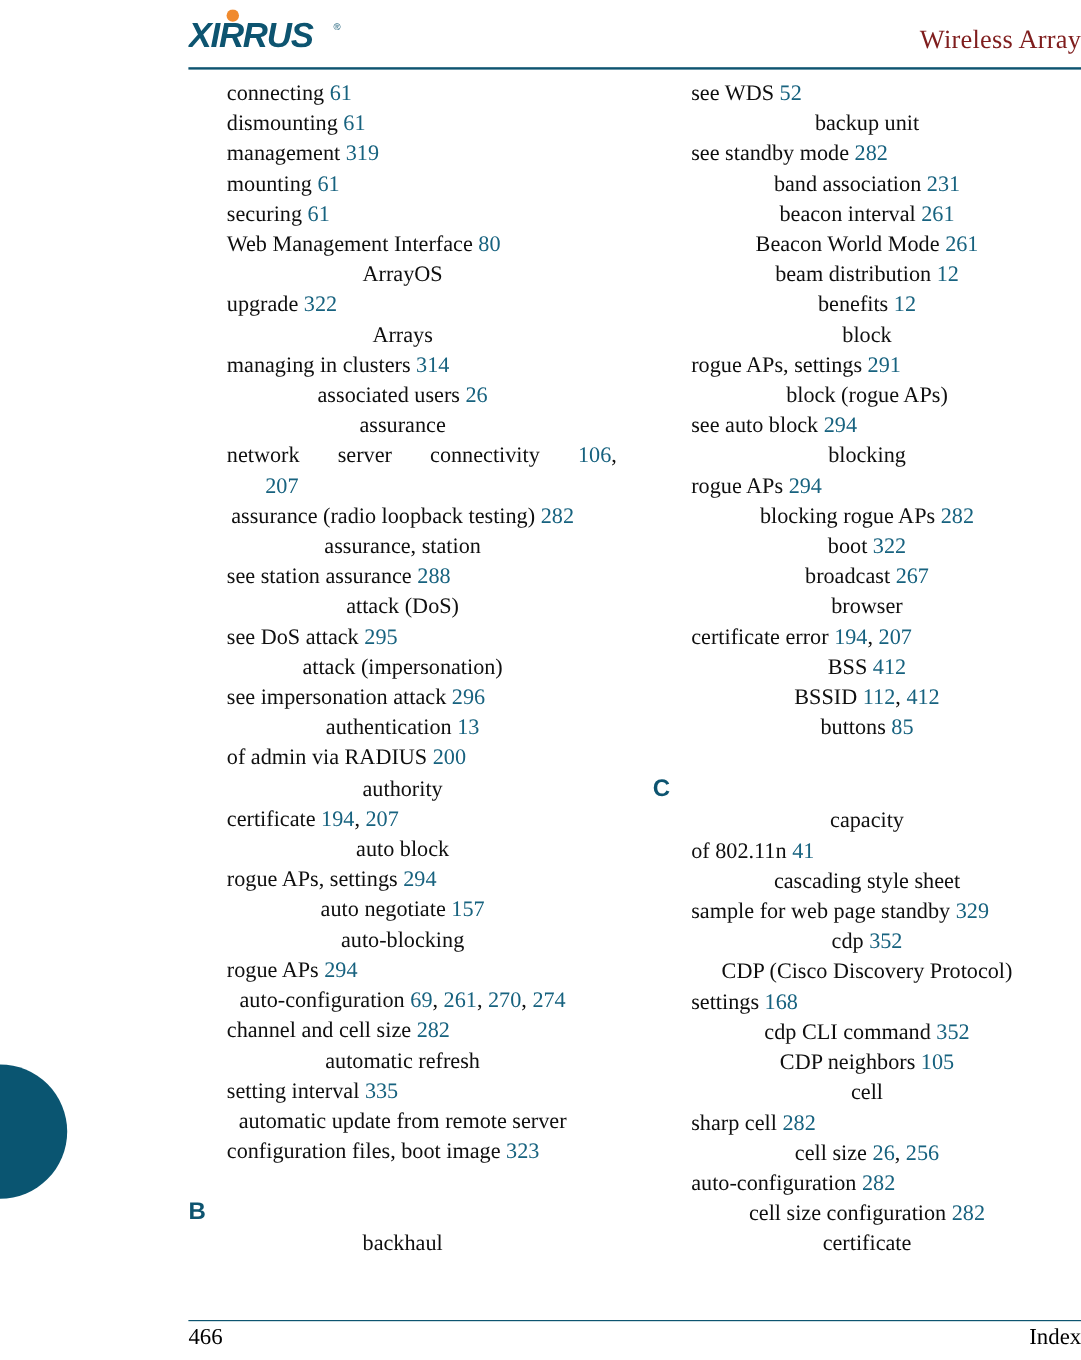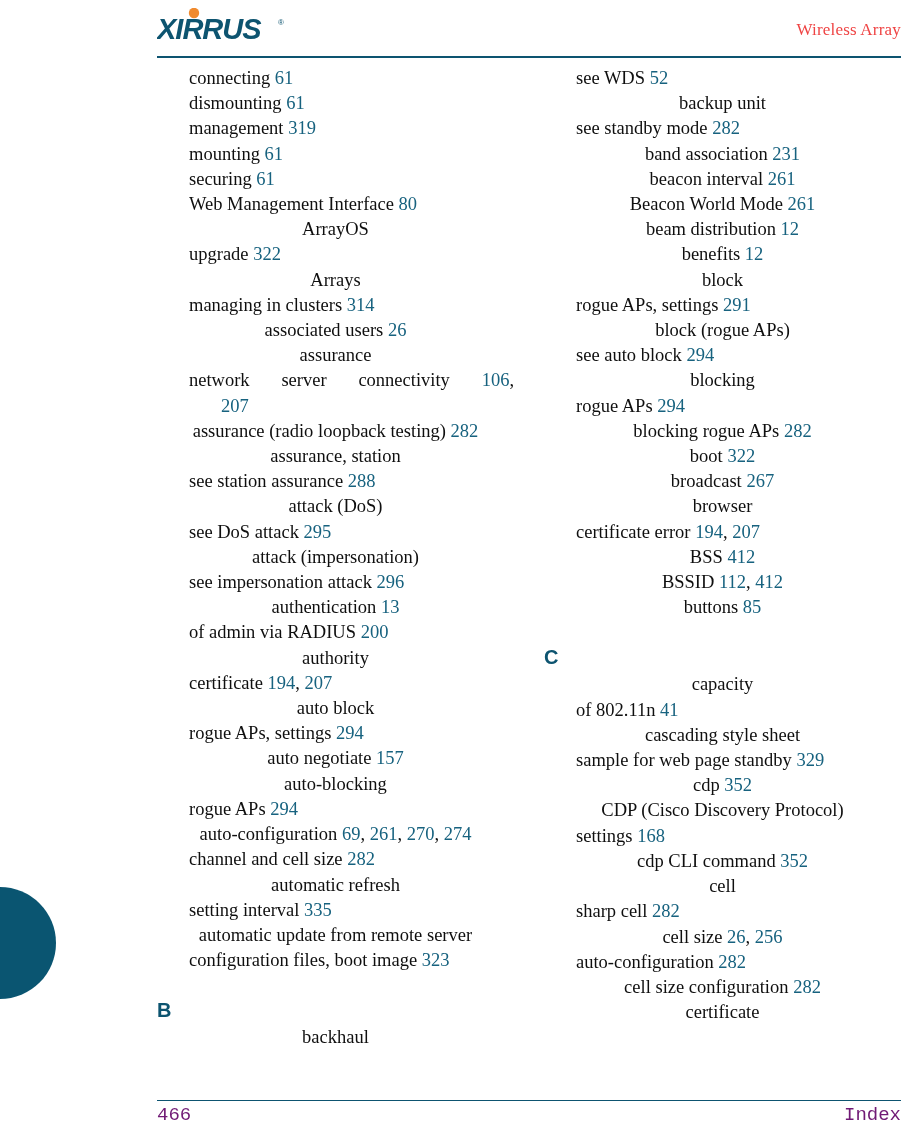--- a/index.html
+++ b/index.html
@@ -47,22 +47,22 @@
     display: flex;
     align-items: flex-end;
   }
   .logo svg { display: block; }
 
   .header-title {
     position: absolute;
     right: 0;
     top: 12px;
     font-family: "Liberation Serif", serif;
-    font-size: 17px;
-    color: #ef4444;
+    font-size: 22px;
+    color: #7f1d1d;
     letter-spacing: 0.2px;
     white-space: nowrap;
   }
   .header-rule {
     position: absolute;
     left: 157px;
     top: 56px;
     width: 744px;
     height: 2px;
     background: #0d5470;
@@ -128,23 +128,23 @@
     background: #0d5470;
   }
   .footer {
     position: absolute;
     left: 157px;
     top: 1104px;
     width: 744px;
     display: flex;
     justify-content: space-between;
     align-items: center;
-    font-family: Liberation Mono, monospace;
+    font-family: Liberation Serif, serif;
     font-size: 19px;
-    color: #701a75;
+    color: #000000;
   }
 </style>
 </head>
 <body>
 
 <div class="page">
 
   <div class="edge-tab"></div>
 
   <div class="header">
@@ -227,20 +227,21 @@
         <div class="entry lvl0"><span>buttons</span><span class="pg"> 85</span></div>
         <div class="section-head">C</div>
         <div class="entry lvl0"><span>capacity</span></div>
         <div class="entry lvl1"><span>of 802.11n</span><span class="pg"> 41</span></div>
         <div class="entry lvl0"><span>cascading style sheet</span></div>
         <div class="entry lvl1"><span>sample for web page standby</span><span class="pg"> 329</span></div>
         <div class="entry lvl0"><span>cdp</span><span class="pg"> 352</span></div>
         <div class="entry lvl0"><span>CDP (Cisco Discovery Protocol)</span></div>
         <div class="entry lvl1"><span>settings</span><span class="pg"> 168</span></div>
         <div class="entry lvl0"><span>cdp CLI command</span><span class="pg"> 352</span></div>
+        <div class="entry lvl0"><span>CDP neighbors</span><span class="pg"> 105</span></div>
         <div class="entry lvl0"><span>cell</span></div>
         <div class="entry lvl1"><span>sharp cell</span><span class="pg"> 282</span></div>
         <div class="entry lvl0"><span>cell size</span><span class="pg"> 26</span><span class="sep">,</span><span class="pg"> 256</span></div>
         <div class="entry lvl1"><span>auto-configuration</span><span class="pg"> 282</span></div>
         <div class="entry lvl0"><span>cell size configuration</span><span class="pg"> 282</span></div>
         <div class="entry lvl0"><span>certificate</span></div>
       </div>
   </div>
 
   <div class="footer-rule"></div>

